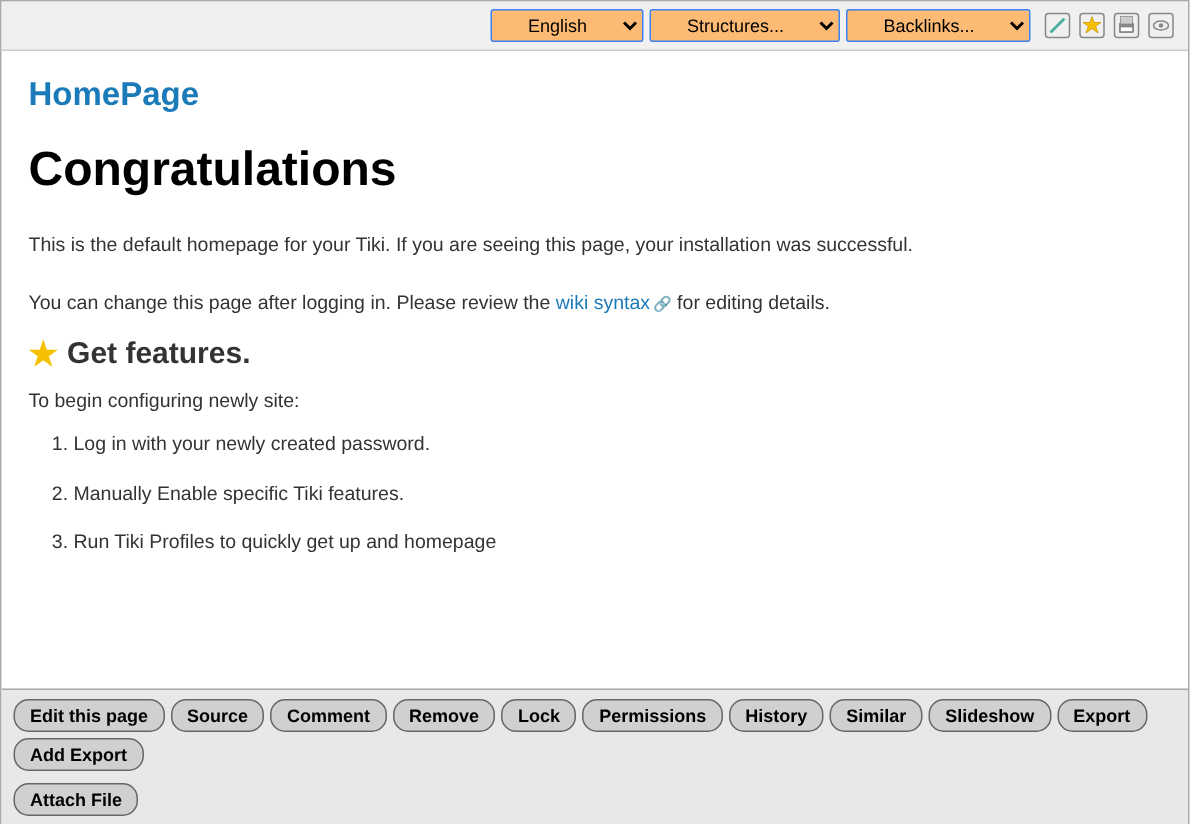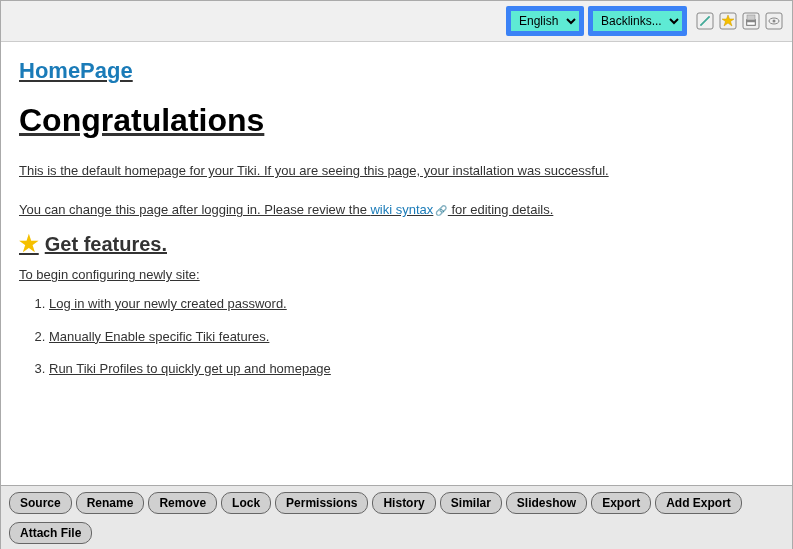--- a/index.html
+++ b/index.html
@@ -18,45 +18,44 @@
       display: flex;
       justify-content: flex-end;
       align-items: center;
       padding: 5px 8px;
       background: #f0f0f0;
       border-bottom: 1px solid #ccc;
       gap: 4px;
     }
     .top-bar select {
       font-size: 12px;
-      padding: 2px 4px;
-      border: 5px solid #3b82f6;
+      padding: 2px 20px;
+      border: 1px solid #3b82f6;
       border-radius: 2px;
-      background: #5eead4;
+      background: #fdba74;
       cursor: pointer;
     }
     .top-bar-icons {
       display: flex;
       gap: 3px;
       margin-left: 4px;
     }
     .top-icon {
       width: 20px;
       height: 20px;
       display: flex;
       align-items: center;
       justify-content: center;
       cursor: pointer;
       font-size: 15px;
     }
 
     
     .main-content {
       padding: 12px 34px 8px 18px;
-      text-decoration: underline;
     }
 
     .page-title {
       color: #1a7bb8;
       font-size: 22px;
       font-weight: bold;
       margin-bottom: 18px;
       margin-top: 4px;
     }
 
@@ -146,20 +145,23 @@
 </head>
 <body>
 
 <div class="content-wrapper">
 
   <div class="top-bar">
     <select>
       <option>English</option>
     </select>
     <select>
+      <option>Structures...</option>
+    </select>
+    <select>
       <option>Backlinks...</option>
     </select>
     <div class="top-bar-icons">
       <span class="top-icon" title="Edit">
 
         <svg width="18" height="18" viewBox="0 0 18 18" fill="none">
           <rect x="1" y="1" width="16" height="16" rx="2" fill="#f0f0f0" stroke="#888" stroke-width="1"></rect>
           <path d="M4 13 L7 10 L13 4 L14 5 L8 11 L5 14 Z" fill="#4a9" stroke="#4a9" stroke-width="0.5"></path>
         </svg>
       </span>
@@ -207,22 +209,23 @@
     <p class="begin-text">To begin configuring newly site:</p>
 
     <ol>
       <li>Log in with your newly created password.</li>
       <li>Manually Enable specific Tiki features.</li>
       <li>Run Tiki Profiles to quickly get up and homepage</li>
     </ol>
   </div>
 
   <div class="bottom-toolbar">
+  <button class="toolbar-btn">Edit this page</button>
       <button class="toolbar-btn">Source</button>
-      <button class="toolbar-btn">Rename</button>
+      <button class="toolbar-btn">Comment</button>
       <button class="toolbar-btn">Remove</button>
       <button class="toolbar-btn">Lock</button>
       <button class="toolbar-btn">Permissions</button>
       <button class="toolbar-btn">History</button>
       <button class="toolbar-btn">Similar</button>
       <button class="toolbar-btn">Slideshow</button>
       <button class="toolbar-btn">Export</button>
       <button class="toolbar-btn">Add Export</button>
       <div style="width: 100%; height: 0px;"></div>
       <button class="toolbar-btn">Attach File</button>

